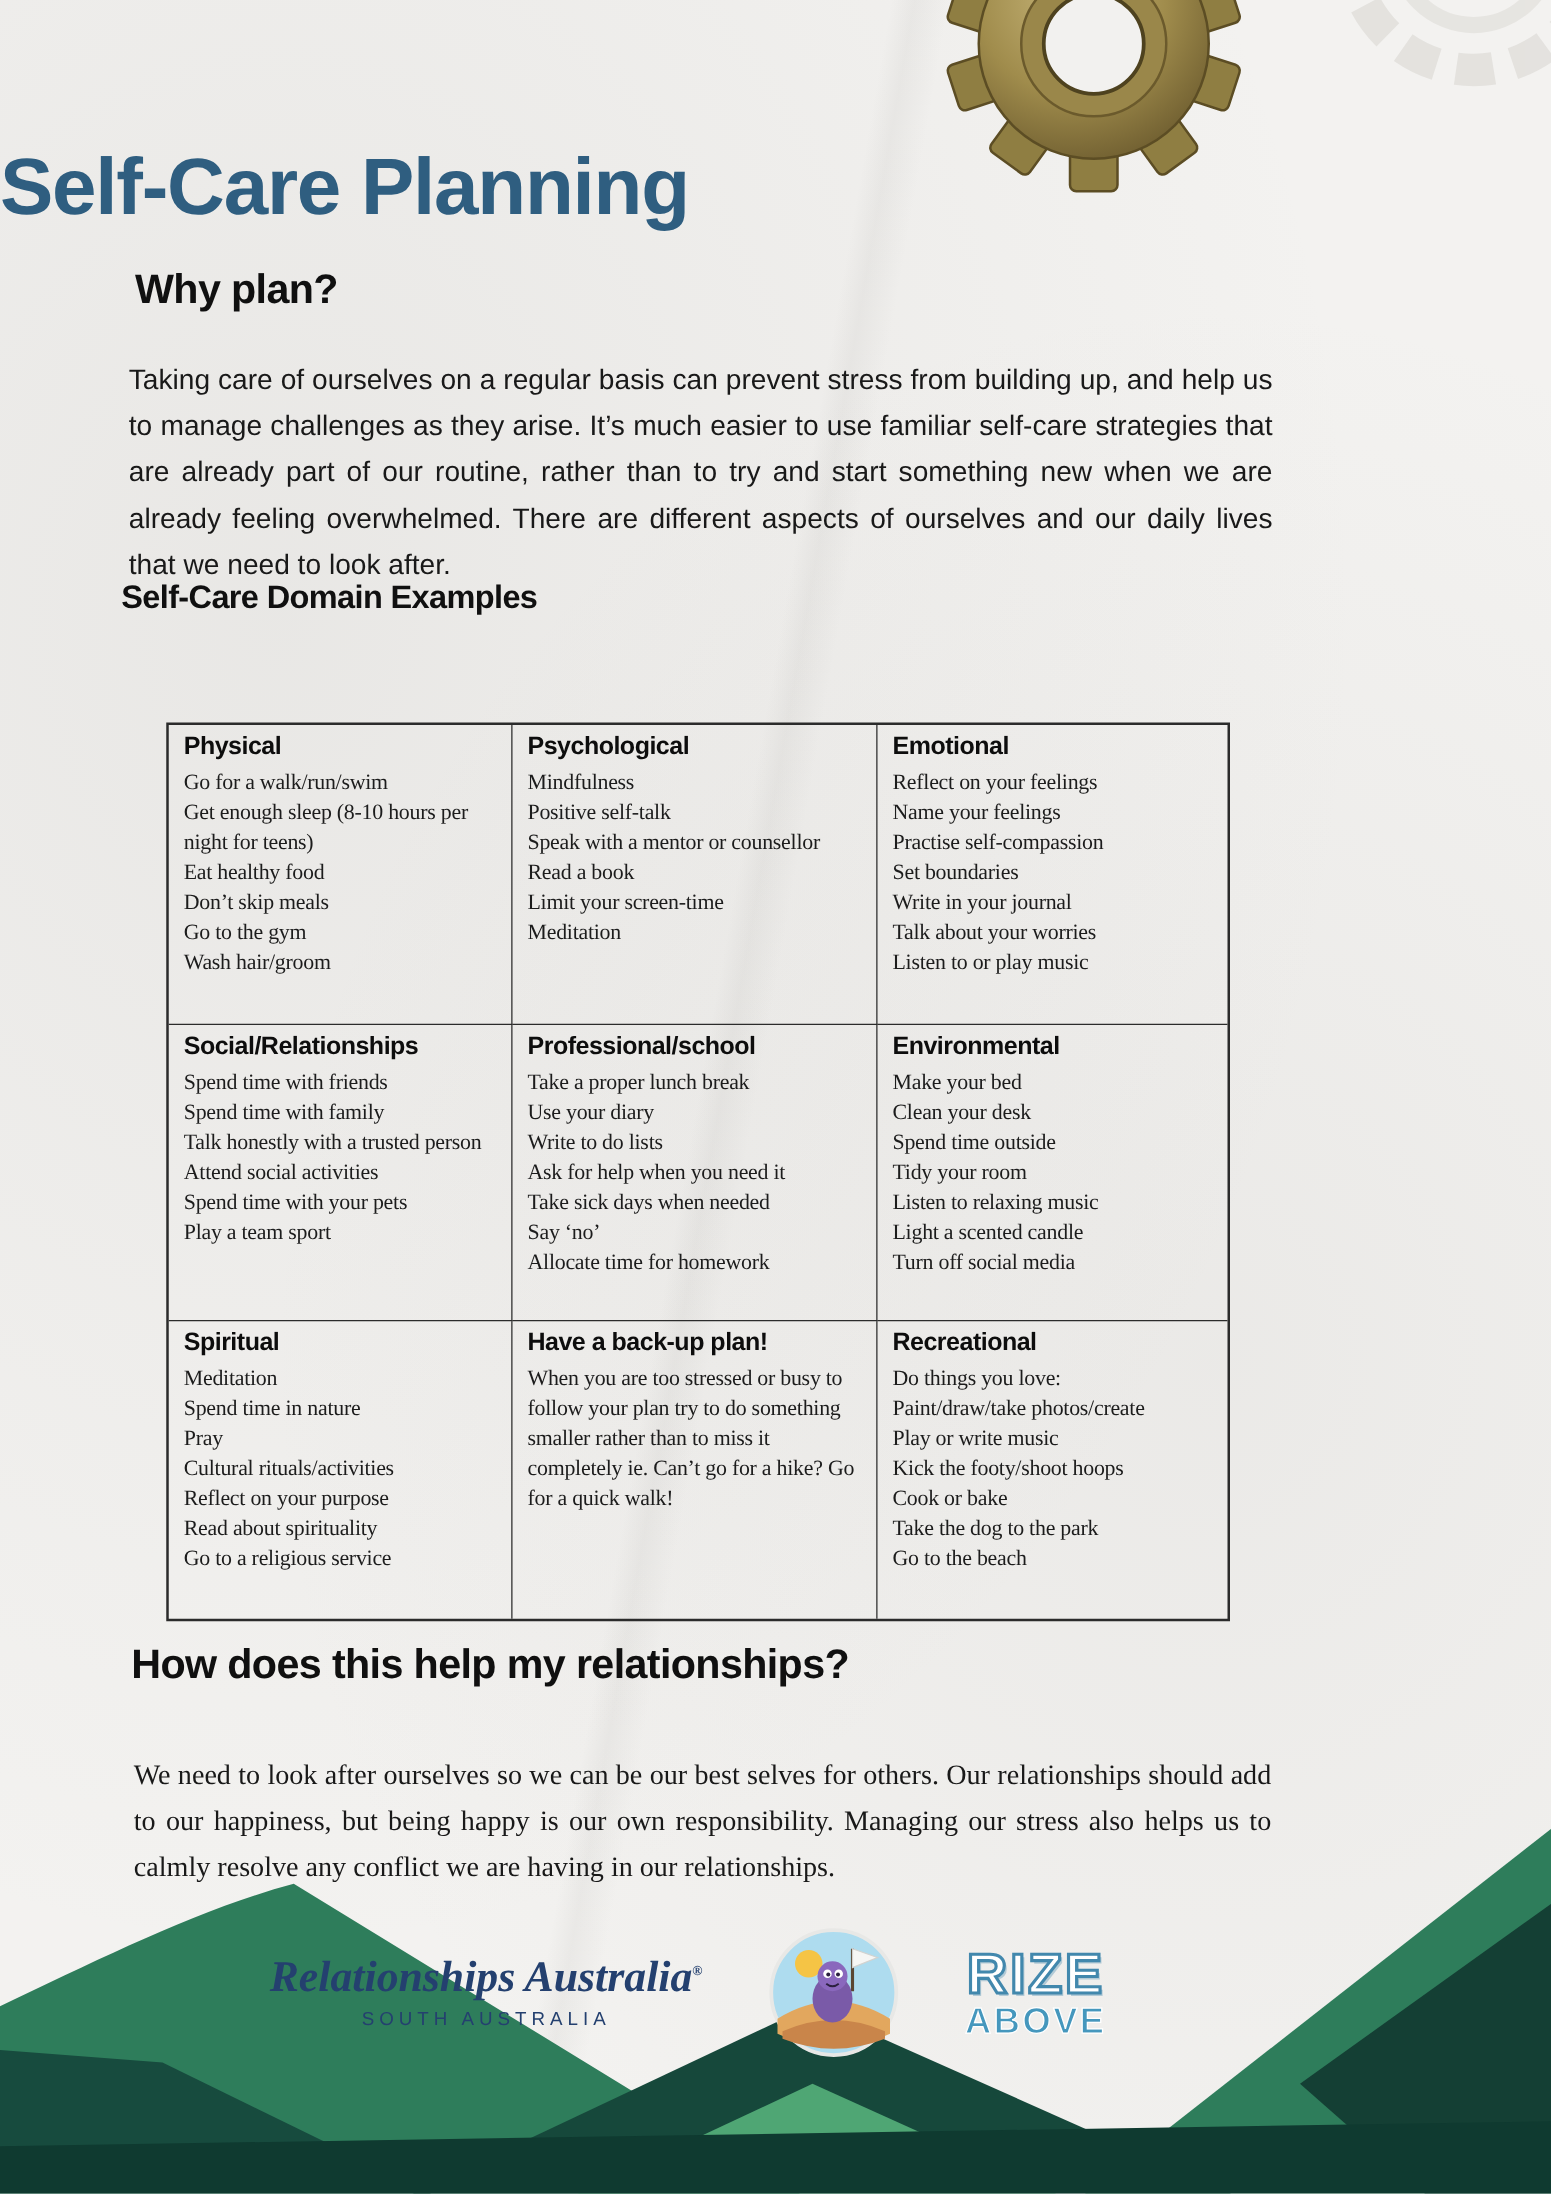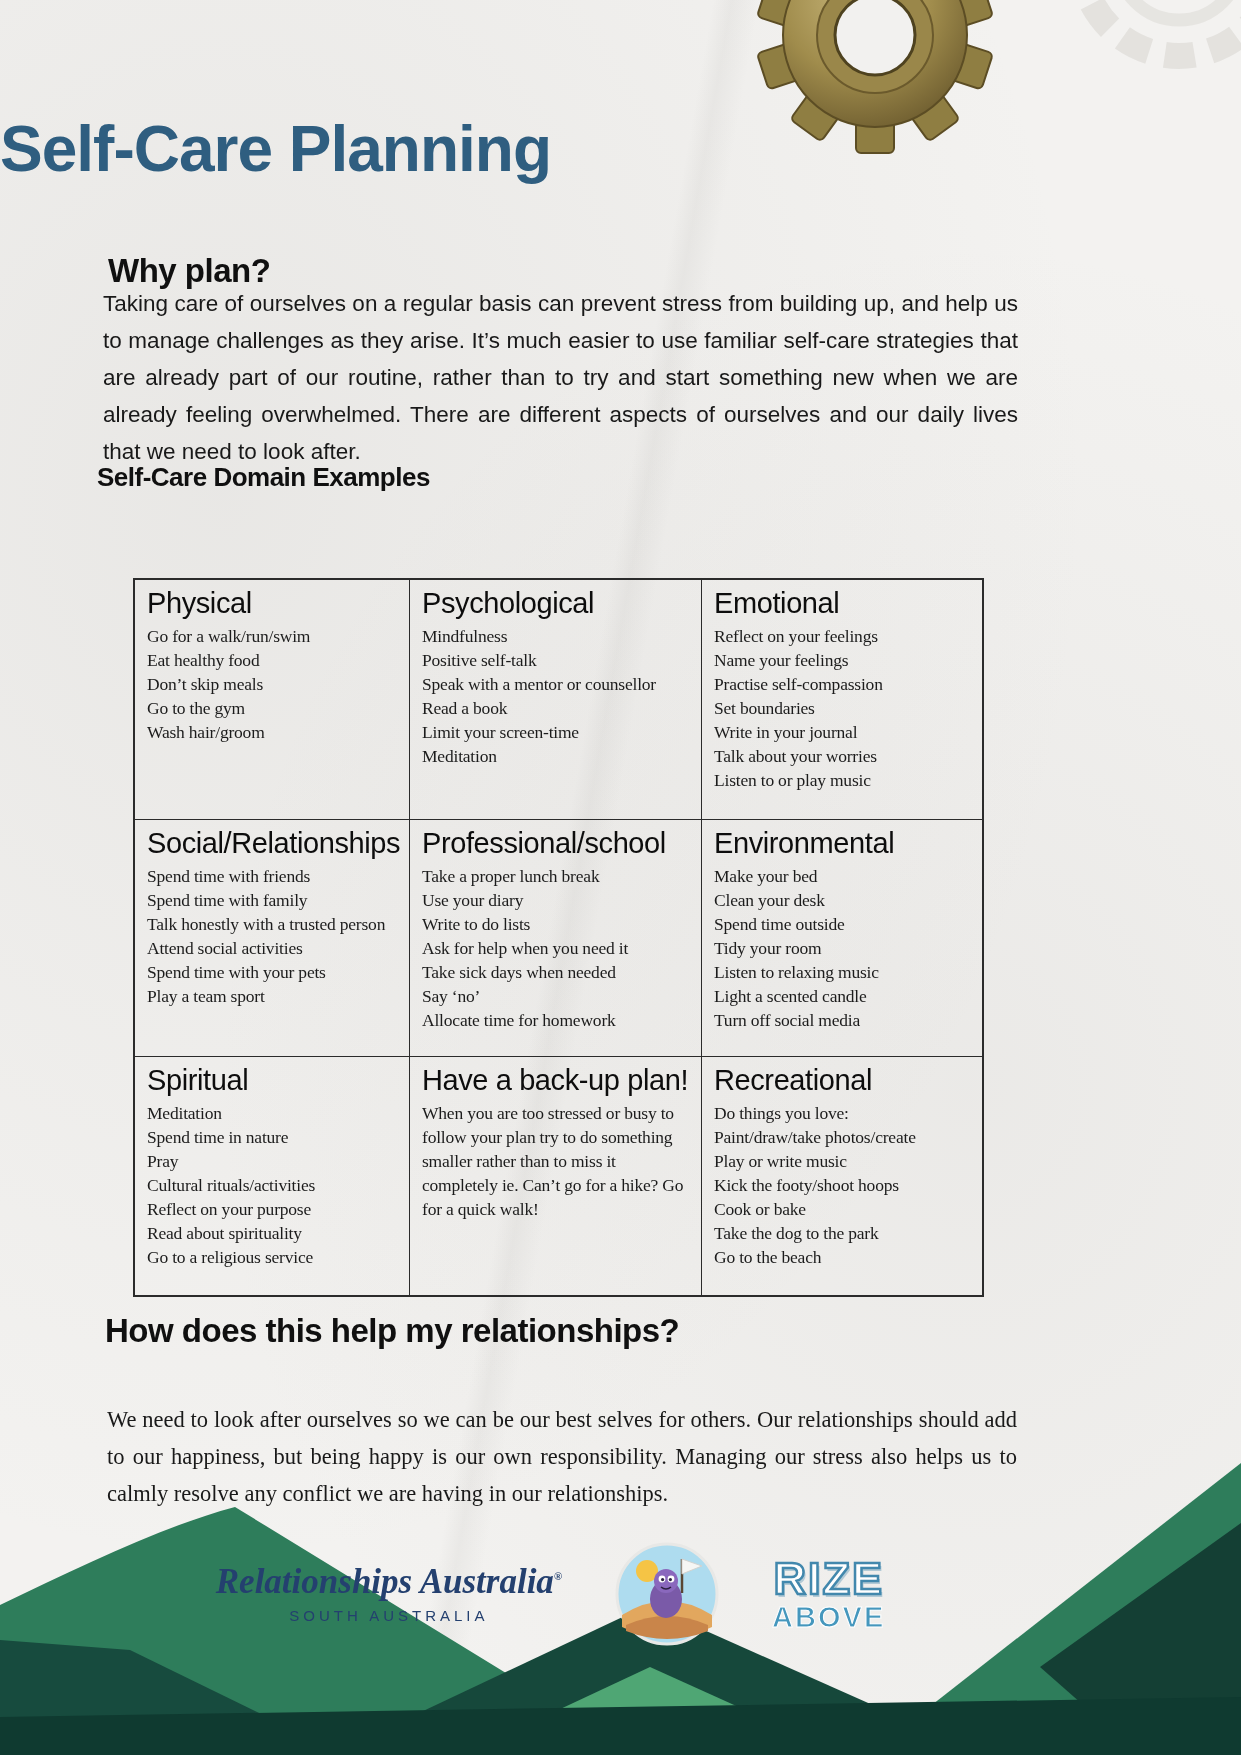--- a/index.html
+++ b/index.html
@@ -11,32 +11,32 @@
       radial-gradient(ellipse at 18% 28%, rgba(178,176,172,0.16), transparent 60%),
       radial-gradient(ellipse at 78% 62%, rgba(183,181,177,0.14), transparent 55%),
       linear-gradient(100deg, transparent 46%, rgba(160,158,154,0.10) 47.2%, transparent 49%);
     color:#161616;
   }
   .title{
     position:absolute;top:112px;left:0;width:1105px;text-align:left;
     font-size:64px;font-weight:700;letter-spacing:-1px;color:#2f5e80;z-index:2;
   }
   .h2{font-weight:700;color:#101010;letter-spacing:-0.5px;}
-  .why-h{position:absolute;top:212px;left:108px;font-size:33px;margin-top:40px;}
+  .why-h{position:absolute;top:212px;left:108px;font-size:33px;}
   .why-p{position:absolute;top:262px;left:103px;width:915px;font-size:22.5px;line-height:37px;text-align:justify;color:#191919;}
   .dom-h{position:absolute;top:462px;left:97px;font-size:26px;}
   .grid{
     position:absolute;top:578px;left:133px;
     display:grid;grid-template-columns:275px 292px 280px;grid-template-rows:240px 237px 238px;
     border:2px solid #2b2b2b;background:rgba(255,255,255,0.0);
   }
   .cell{border-right:1.5px solid #2b2b2b;border-bottom:1.5px solid #2b2b2b;padding:5px 12px 4px;overflow:hidden;}
   .cell:nth-child(3n){border-right:none;}
   .cell:nth-child(n+7){border-bottom:none;}
-  .cell-title{font-size:29px;font-weight:400;letter-spacing:-0.4px;color:#0d0d0d;margin-bottom:3px;line-height:1.25;}
+  .cell-title{font-size:20px;font-weight:700;letter-spacing:-0.4px;color:#0d0d0d;margin-bottom:3px;line-height:1.25;}
   .cell-item{font-family:cursive;font-size:17.5px;line-height:24px;letter-spacing:-0.2px;color:#1c1c1c;}
   .rel-h{position:absolute;top:1312px;left:105px;font-size:33px;}
   .rel-p{position:absolute;top:1378px;left:107px;width:910px;font-size:22.5px;line-height:37px;text-align:justify;color:#191919;font-family:Liberation Serif, serif;}
 
   .gear-svg{position:absolute;left:740px;top:0;z-index:1;}
   .ghost-gear-svg{position:absolute;right:0;top:0;z-index:0;}
 
   .mountains{position:absolute;left:0;bottom:0;width:1241px;height:400px;z-index:1;}
   .logo-row{
     position:absolute;bottom:108px;left:0;width:100%;z-index:3;
@@ -113,20 +113,21 @@
 
   <div class="h2 why-h">Why plan?</div>
   <p class="why-p">Taking care of ourselves on a regular basis can prevent stress from building up, and help us to manage challenges as they arise. It’s much easier to use familiar self-care strategies that are already part of our routine, rather than to try and start something new when we are already feeling overwhelmed. There are different aspects of ourselves and our daily lives that we need to look after.</p>
 
   <div class="h2 dom-h">Self-Care Domain Examples</div>
 
   <div class="grid">
     <div class="cell">
       <div class="cell-title">Physical</div>
       <div class="cell-item">Go for a walk/run/swim</div>
+      <div class="cell-item">Get enough sleep (8-10 hours per night for teens)</div>
       <div class="cell-item">Eat healthy food</div>
       <div class="cell-item">Don’t skip meals</div>
       <div class="cell-item">Go to the gym</div>
       <div class="cell-item">Wash hair/groom</div>
     </div>
     <div class="cell">
       <div class="cell-title">Psychological</div>
       <div class="cell-item">Mindfulness</div>
       <div class="cell-item">Positive self-talk</div>
       <div class="cell-item">Speak with a mentor or counsellor</div>

